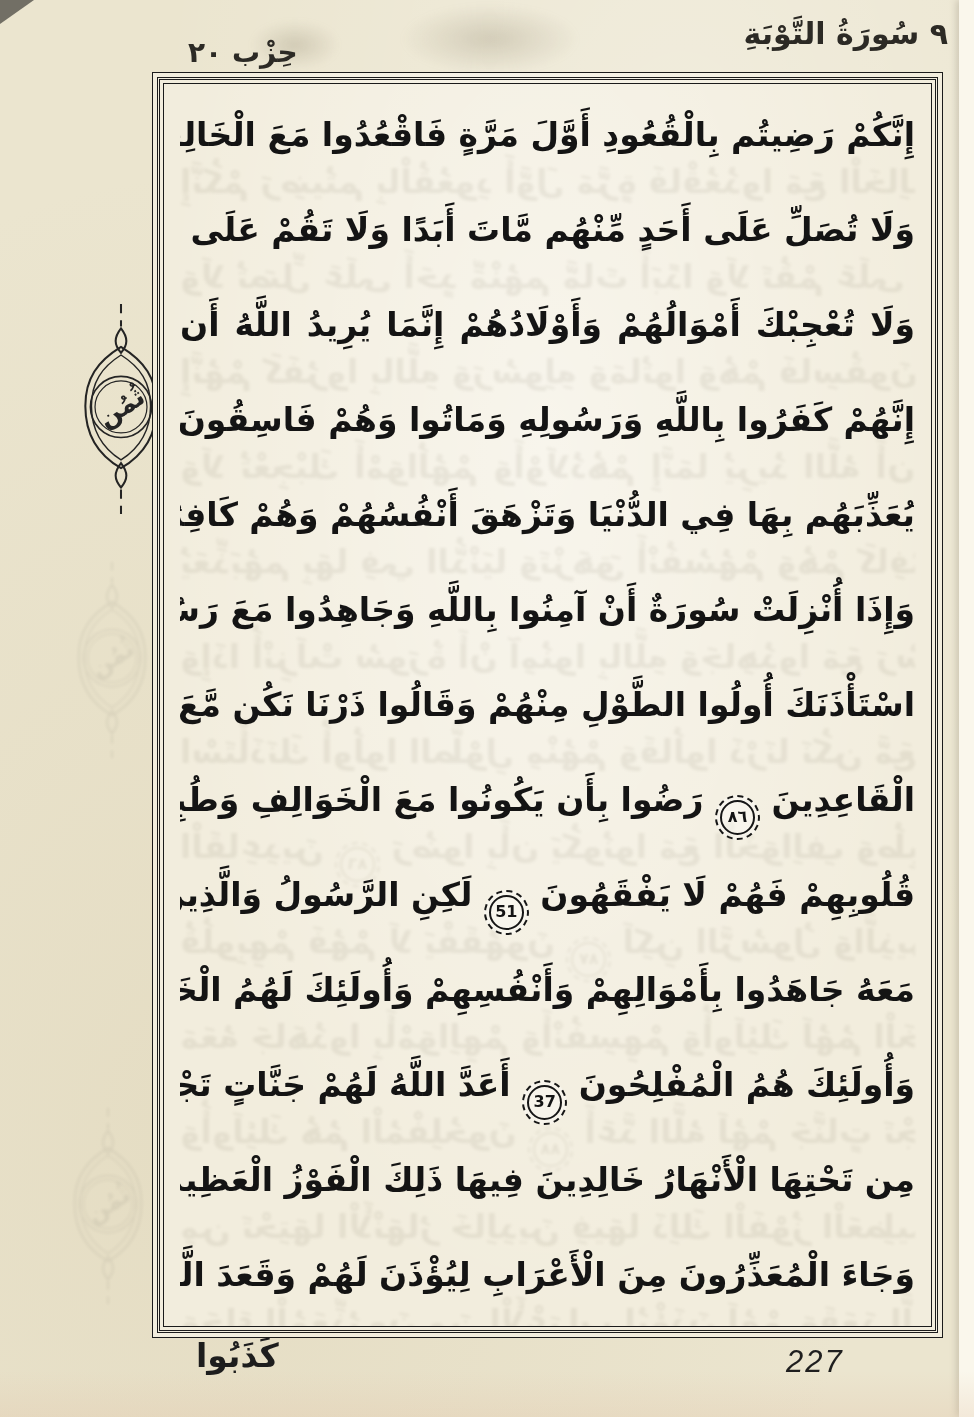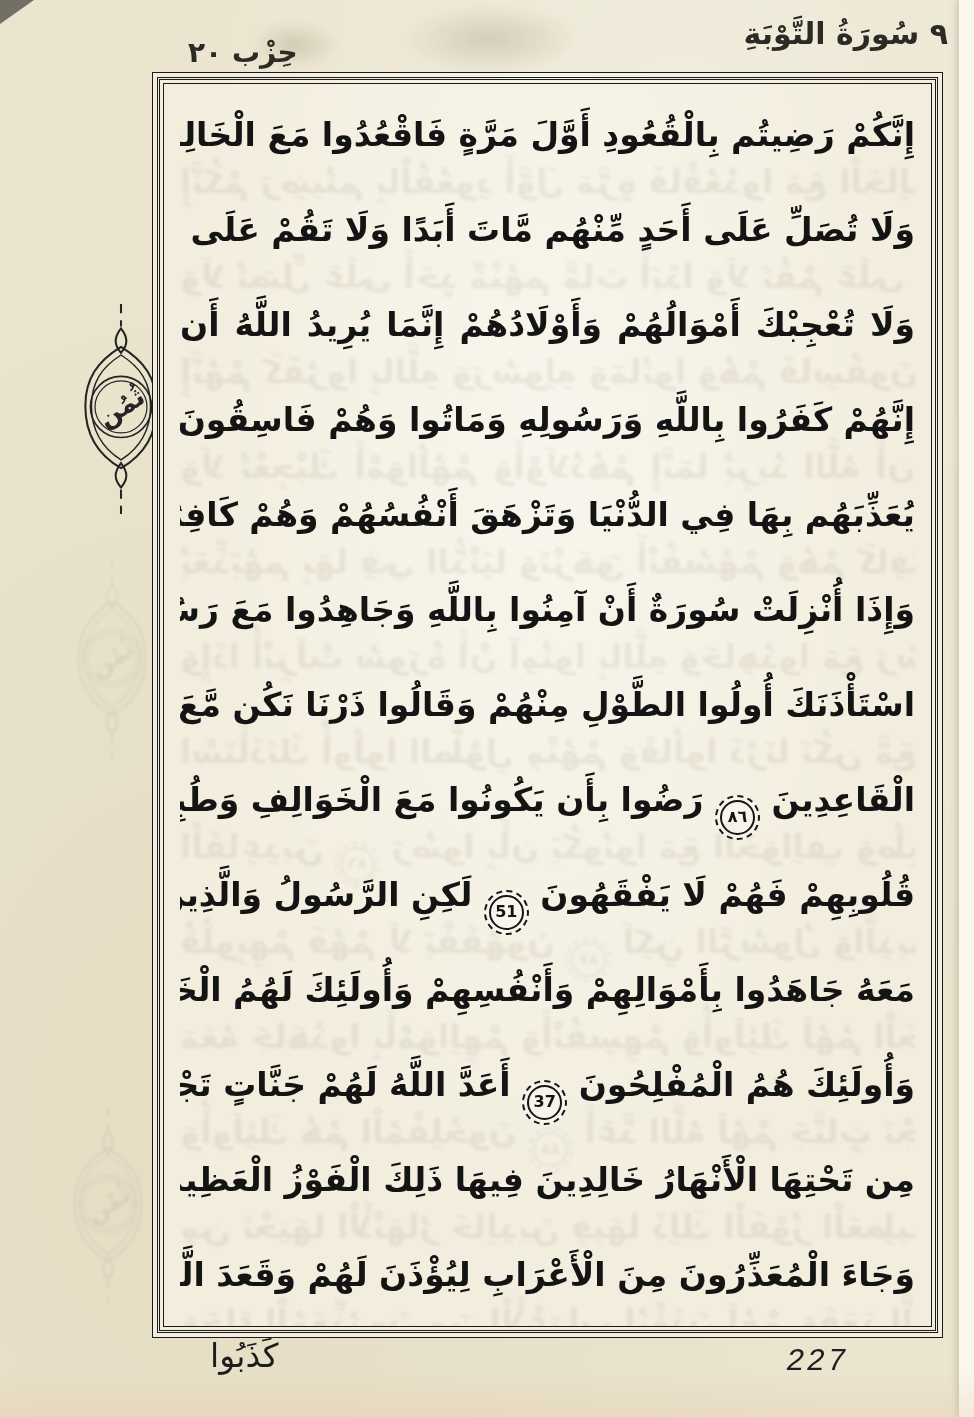--- a/index.html
+++ b/index.html
@@ -59,26 +59,26 @@
   .qghost .qline{color:#6e6650;}
   .qghost .ayah-badge,.qghost .ayah-num{border-color:#6e6650;}
 
   
   .medallion{position:absolute;left:68px;top:302px;width:106px;height:214px;}
   .medallion svg{width:100%;height:100%;}
   .ghost-med{position:absolute;width:100px;height:200px;opacity:.07;filter:blur(1.5px);}
   .ghost-med svg{width:100%;height:100%;}
 
   
-  .catchword{position:absolute;left:210px;top:1336px;direction:rtl;
-    font-size:33px;font-weight:normal;color:#1d1d1d;}
+  .catchword{position:absolute;left:196px;top:1336px;direction:rtl;
+    font-size:33px;font-weight:bold;color:#1d1d1d;}
   .pagenum-ar{position:absolute;left:452px;top:1423px;direction:rtl;
     font-size:31px;font-weight:normal;color:#242424;}
   .pagenum-en{position:absolute;left:786px;top:1344px;
-    font-family:Liberation Mono, monospace;font-style:italic;
+    font-family:Liberation Sans, sans-serif;font-style:italic;
     font-size:31px;color:#1f1f1f;letter-spacing:2px;}
 </style>
 </head>
 <body>
 
 <div class="page">
 
   <div class="corner-shadow"></div>
   <div class="edge-strip-right"></div>
   <div class="bottom-tint"></div>

